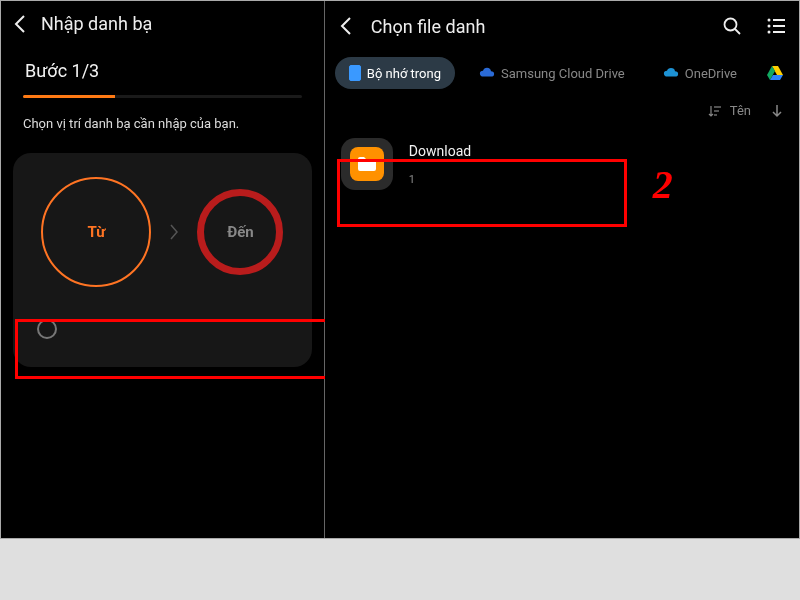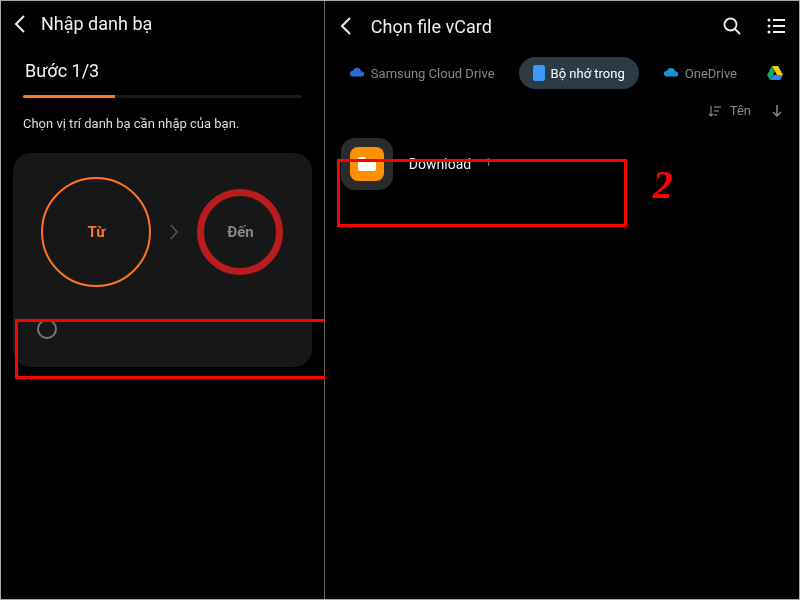--- a/index.html
+++ b/index.html
@@ -1,17 +1,17 @@
 <!DOCTYPE html>
 <html><head>
 <meta charset="utf-8">
 <style>
   * { margin: 0; padding: 0; box-sizing: border-box; font-family: -apple-system, BlinkMacSystemFont, "Segoe UI", Roboto, sans-serif; }
   body { background: #dfdfdf; width: 800px; height: 600px; overflow: hidden; }
-  .frame { width: 800px; height: 600px; background: #000; border: 1px solid #aaa; display: flex; justify-content: center; }
+  .frame { width: 800px; height: 539px; background: #000; border: 1px solid #aaa; display: flex; justify-content: center; }
   .pane { flex: 1; background: #000; position: relative; color: #fff; }
   .divider { width: 1px; background: #666; }
   .header { display: flex; align-items: center; padding: 12px 10px; gap: 12px; }
   .back-chev { width: 18px; height: 18px; display: flex; align-items: center; justify-content: center; cursor: pointer; }
   .title { font-size: 18px; font-weight: 400; color: #eee; }
   .step { font-size: 18px; color: #f2f2f2; padding: 14px 24px 8px; }
   .progress { height: 3px; background: #1a1a1a; margin: 6px 22px 0; border-radius: 2px; overflow: hidden; }
   .progress-fill { height: 100%; width: 33%; background: #ff7a14; }
   .subtext { font-size: 13px; color: #ddd; padding: 18px 22px 8px; }
   .card { background: #171717; border-radius: 18px; margin: 14px 12px; padding: 24px 14px 14px; }
@@ -33,21 +33,21 @@
   .chips { display: flex; gap: 10px; padding: 6px 10px 14px; overflow: hidden; white-space: nowrap; }
   .chip { display: inline-flex; align-items: center; gap: 6px; padding: 8px 14px; border-radius: 20px; font-size: 13px; color: #888; cursor: pointer; flex-shrink:0;}
   .chip.active { background: #2c3a46; color: #fff; }
   .chip-icon { width: 16px; height: 16px; display: inline-flex; align-items: center; justify-content:center; }
   .chip-icon.internal { background: #3a99ff; border-radius: 2px; width: 12px; height: 16px; border: 1px solid #3a99ff; position: relative; }
   .sort-row { display: flex; align-items: center; justify-content: flex-end; gap: 8px; padding: 0 16px 8px; color: #888; font-size: 13px; }
   .sort-icon { width: 14px; height: 14px; display: inline-flex; }
   .folder-row { display: flex; align-items: center; gap: 16px; padding: 12px 16px; cursor: pointer; }
   .folder-thumb { width: 52px; height: 52px; background: #2b2b2b; border-radius: 14px; display: flex; align-items: center; justify-content: center; }
   .folder-glyph { width: 34px; height: 34px; background: #ff9100; border-radius: 8px; display:flex; align-items:center; justify-content:center; }
-  .folder-info { display: flex; flex-direction: row; gap: 14px; }
+  .folder-info { display: flex; flex-direction: column; gap: 14px; }
   .folder-name { font-size: 14px; color: #f2f2f2; }
   .folder-count { font-size: 11px; color: #888; }
   svg { display:block; }
 </style>
 </head>
 <body>
 
 <div class="frame">
 
   <div class="pane">
@@ -88,51 +88,51 @@
 
   <div class="divider"></div>
 
   <div class="pane">
     <div class="header-r">
       <div class="back-chev">
         <svg width="12" height="18" viewBox="0 0 12 18">
             <path d="M10 1 L2 9 L10 17" stroke="#eee" stroke-width="2" fill="none"></path>
           </svg>
       </div>
-      <div class="title-r">Chọn file vCard</div>
+      <div class="title-r">Chọn file danh</div>
       <div class="icon-btn">
         <svg width="20" height="20" viewBox="0 0 20 20">
             <circle cx="8.5" cy="8.5" r="6" stroke="#eee" stroke-width="1.8" fill="none"></circle>
             <line x1="13" y1="13" x2="18" y2="18" stroke="#eee" stroke-width="1.8"></line>
           </svg>
       </div>
       <div class="icon-btn" style="margin-left:10px;">
         <svg width="20" height="20" viewBox="0 0 20 20">
           <circle cx="3" cy="4" r="1.5" fill="#eee"></circle>
             <rect x="7" y="3" width="12" height="2" fill="#eee"></rect>
           <circle cx="3" cy="10" r="1.5" fill="#eee"></circle>
             <rect x="7" y="9" width="12" height="2" fill="#eee"></rect>
           <circle cx="3" cy="16" r="1.5" fill="#eee"></circle>
             <rect x="7" y="15" width="12" height="2" fill="#eee"></rect>
         </svg>
       </div>
     </div>
 
     <div class="chips">
+      <div class="chip active">
+        <span class="chip-icon internal"></span>
+        <span>Bộ nhớ trong</span>
+      </div>
       <div class="chip">
         <span class="chip-icon">
           <svg width="18" height="14" viewBox="0 0 18 14">
               <path d="M5 11 Q1 11 1 7.5 Q1 4.5 4.5 4.5 Q5.5 1 9 1 Q13 1 13.5 5 Q17 5 17 8 Q17 11 13.5 11 Z" fill="#2a6ad6"></path>
             </svg>
         </span>
         <span>Samsung Cloud Drive</span>
-      </div>
-      <div class="chip active">
-        <span class="chip-icon internal"></span>
-        <span>Bộ nhớ trong</span>
       </div>
       <div class="chip">
         <span class="chip-icon">
           <svg width="18" height="12" viewBox="0 0 18 12">
               <path d="M5 10 Q1 10 1 6.5 Q1 3.5 4.5 3.5 Q5.5 0.5 9 0.5 Q13 0.5 13.5 4 Q17 4 17 7 Q17 10 13.5 10 Z" fill="#1d92d4"></path>
             </svg>
         </span>
         <span>OneDrive</span>
       </div>
       <div class="chip" style="padding:8px 6px;">

